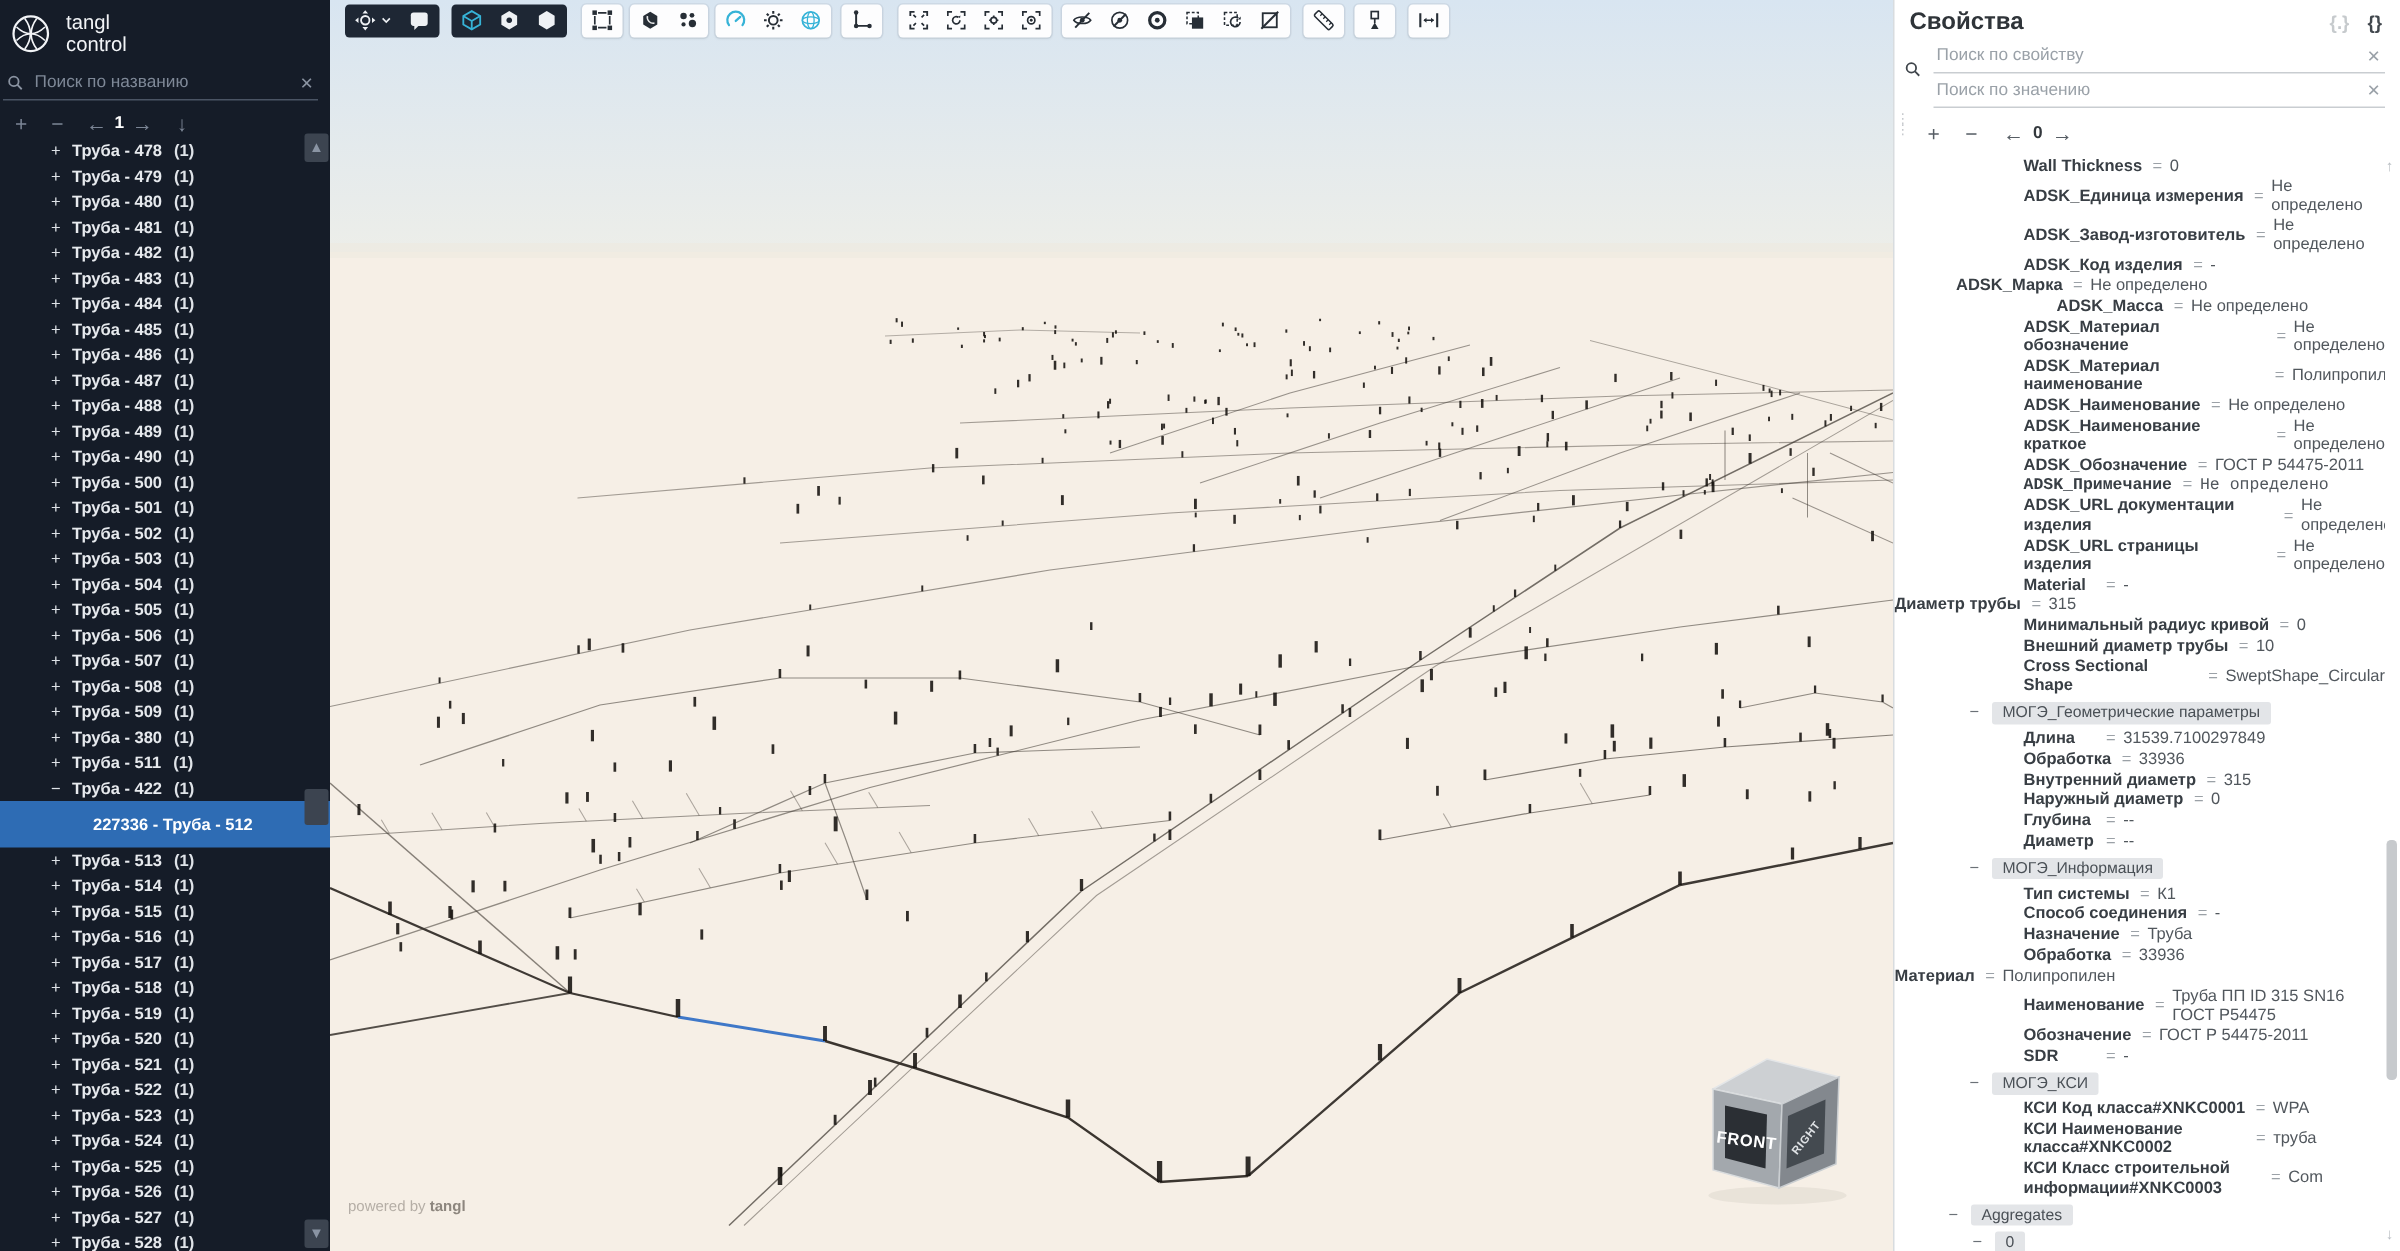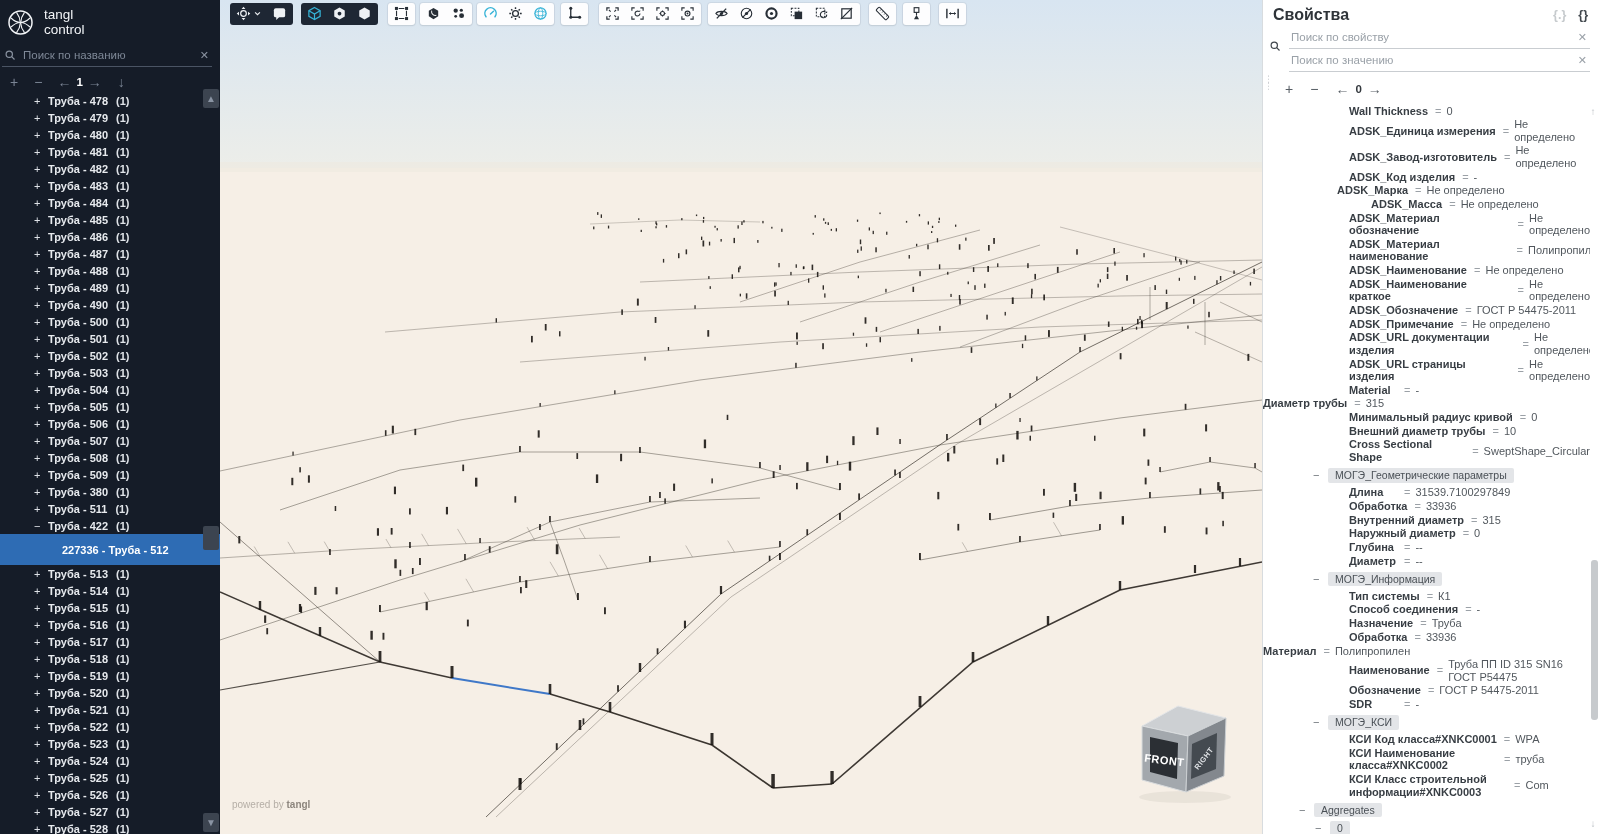--- a/index.html
+++ b/index.html
@@ -1023,21 +1023,21 @@
         <div class="prop-row" style="padding-left: 86px;">
           <span class="prop-name" style="">ADSK_Завод-изготовитель</span>
           <span class="prop-eq">=</span>
           <span class="prop-val" style="">Не определено</span>
         </div>
         <div class="prop-row" style="padding-left: 86px;">
           <span class="prop-name" style="">ADSK_Код изделия</span>
           <span class="prop-eq">=</span>
           <span class="prop-val" style="">-</span>
         </div>
-        <div class="prop-row" style="padding-left: 74px;">
+        <div class="prop-row" style="padding-left: 41px;">
           <span class="prop-name" style="">ADSK_Марка</span>
           <span class="prop-eq">=</span>
           <span class="prop-val" style="">Не определено</span>
         </div>
         <div class="prop-row" style="padding-left: 108px; align-items: center;">
           <span class="prop-name" style="">ADSK_Масса</span>
           <span class="prop-eq">=</span>
           <span class="prop-val" style="">Не определено</span>
         </div>
         <div class="prop-row" style="padding-left: 86px;">
@@ -1058,21 +1058,21 @@
         <div class="prop-row" style="padding-left: 86px;">
           <span class="prop-name" style="">ADSK_Наименование краткое</span>
           <span class="prop-eq">=</span>
           <span class="prop-val" style="max-width:64px;">Не определено</span>
         </div>
         <div class="prop-row" style="padding-left: 86px;">
           <span class="prop-name" style="">ADSK_Обозначение</span>
           <span class="prop-eq">=</span>
           <span class="prop-val" style="">ГОСТ Р 54475-2011</span>
         </div>
-        <div class="prop-row" style="padding-left: 86px;">
+        <div class="prop-row" style="padding-left: 86px; font-family: Liberation Mono, monospace;">
           <span class="prop-name" style="">ADSK_Примечание</span>
           <span class="prop-eq">=</span>
           <span class="prop-val" style="">Не определено</span>
         </div>
         <div class="prop-row" style="padding-left: 86px;">
           <span class="prop-name" style="">ADSK_URL документации изделия</span>
           <span class="prop-eq">=</span>
           <span class="prop-val" style="max-width:56px;">Не определено</span>
         </div>
         <div class="prop-row" style="padding-left: 86px;">

